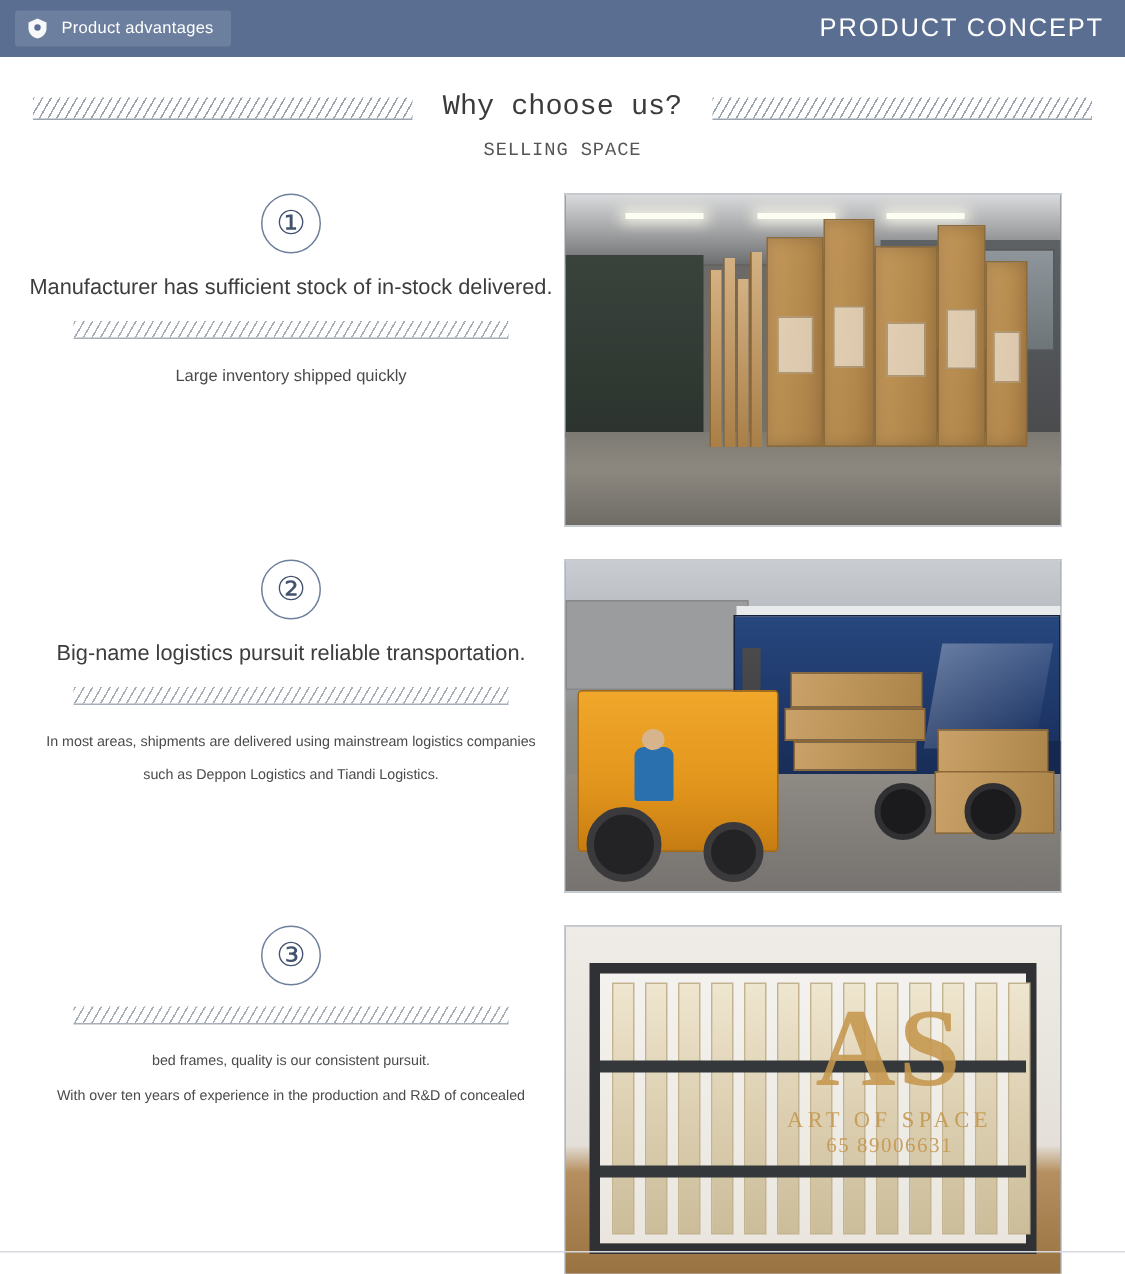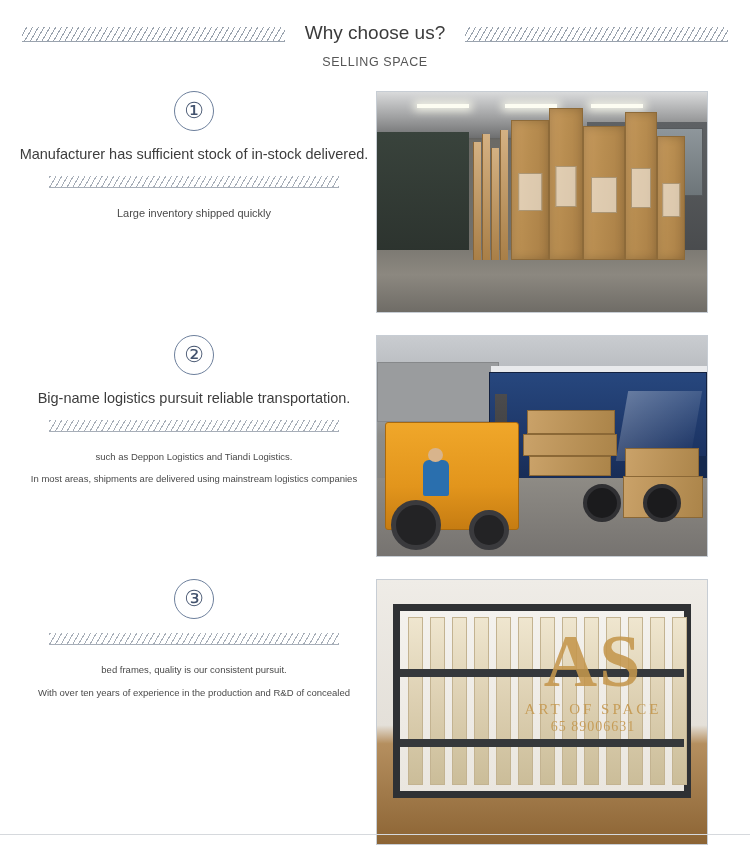--- a/index.html
+++ b/index.html
@@ -61,20 +61,21 @@
     letter-spacing: 1.2px;
     font-weight: 400;
     white-space: nowrap;
   }
 
   
   .title-area {
     position: relative;
     padding-top: 18px;
     text-align: center;
+    font-family: Liberation Mono, monospace;
   }
   .title-row {
     position: relative;
     display: flex;
     align-items: center;
     justify-content: center;
     gap: 0;
     height: 30px;
   }
   .hatch {
@@ -298,20 +299,32 @@
     left: 0; right: 0; bottom: 14px;
     height: 1px;
     background: #d6d9dd;
   }
 </style>
 </head>
 <body>
 
 <div class="page">
 
+  <div class="header">
+    <div class="header-left">
+      <span class="header-badge-icon">
+        <svg width="16" height="16" viewBox="0 0 24 24" aria-hidden="true">
+          <path d="M12 2 L21 6 V12 C21 17 17 21 12 22 C7 21 3 17 3 12 V6 Z" fill="#ffffff" opacity="0.95"></path>
+          <circle cx="12" cy="11" r="3.2" fill="#5a6e91"></circle>
+        </svg>
+      </span>
+      <span class="header-left-label">Product advantages</span>
+    </div>
+    <div class="header-right-label">PRODUCT CONCEPT</div>
+  </div>
 
   <div class="title-area">
     <div class="title-row">
       <div class="hatch left"></div>
       <div class="main-title">Why choose us?</div>
       <div class="hatch right"></div>
     </div>
     <div class="sub-title">SELLING SPACE</div>
   </div>
 
@@ -353,22 +366,22 @@
           </div>
       </div>
     </div>
   </div>
 
   <div class="section">
     <div class="section-text">
       <div class="num-circle">②</div>
       <div class="headline">Big-name logistics pursuit reliable transportation.</div>
       <div class="divider-hatch"></div>
+      <div class="body-line small">In most areas, shipments are delivered using mainstream logistics companies</div>
       <div class="body-line small">such as Deppon Logistics and Tiandi Logistics.</div>
-      <div class="body-line small">In most areas, shipments are delivered using mainstream logistics companies</div>
     </div>
     <div class="section-image">
       <div class="ph2">
         <div class="sky"></div>
         <div class="bldg"></div>
         <div class="truckroof"></div>
         <div class="truckbody"></div>
         <div class="cab"></div>
         <div class="ground"></div>
         <div class="pallet" style="left:150px; top:74px; width:86px; height:22px;"></div>

